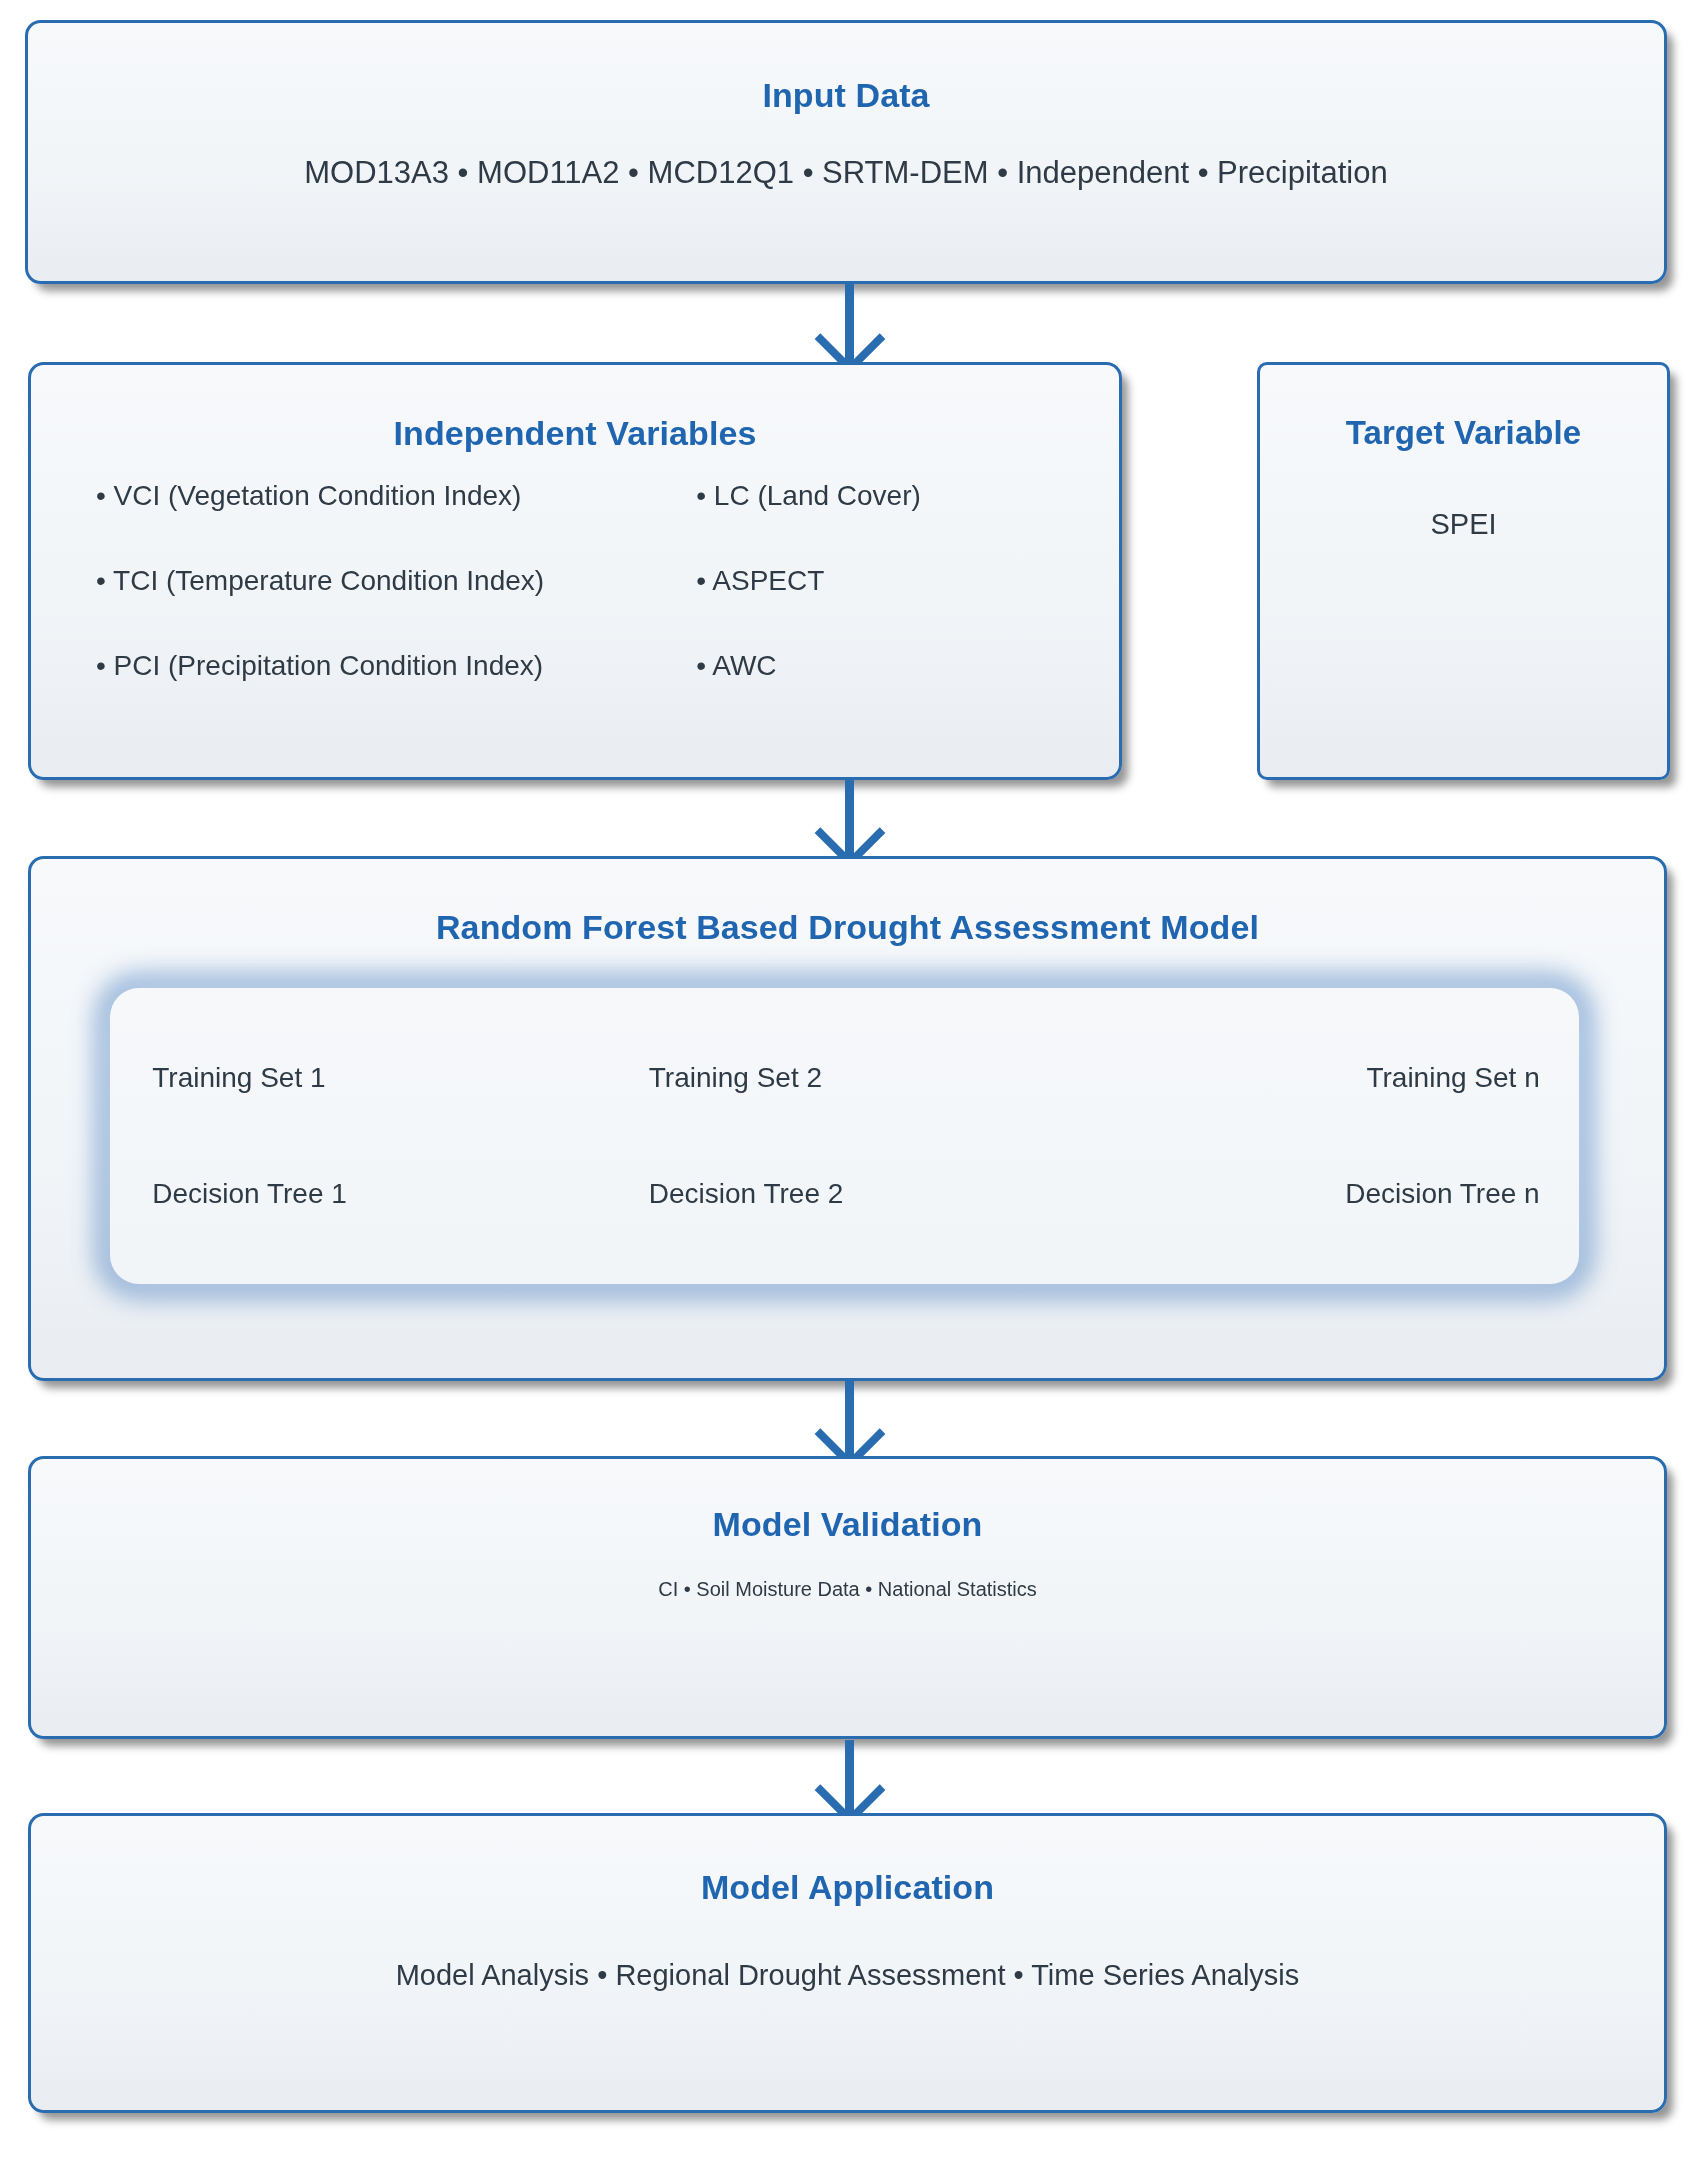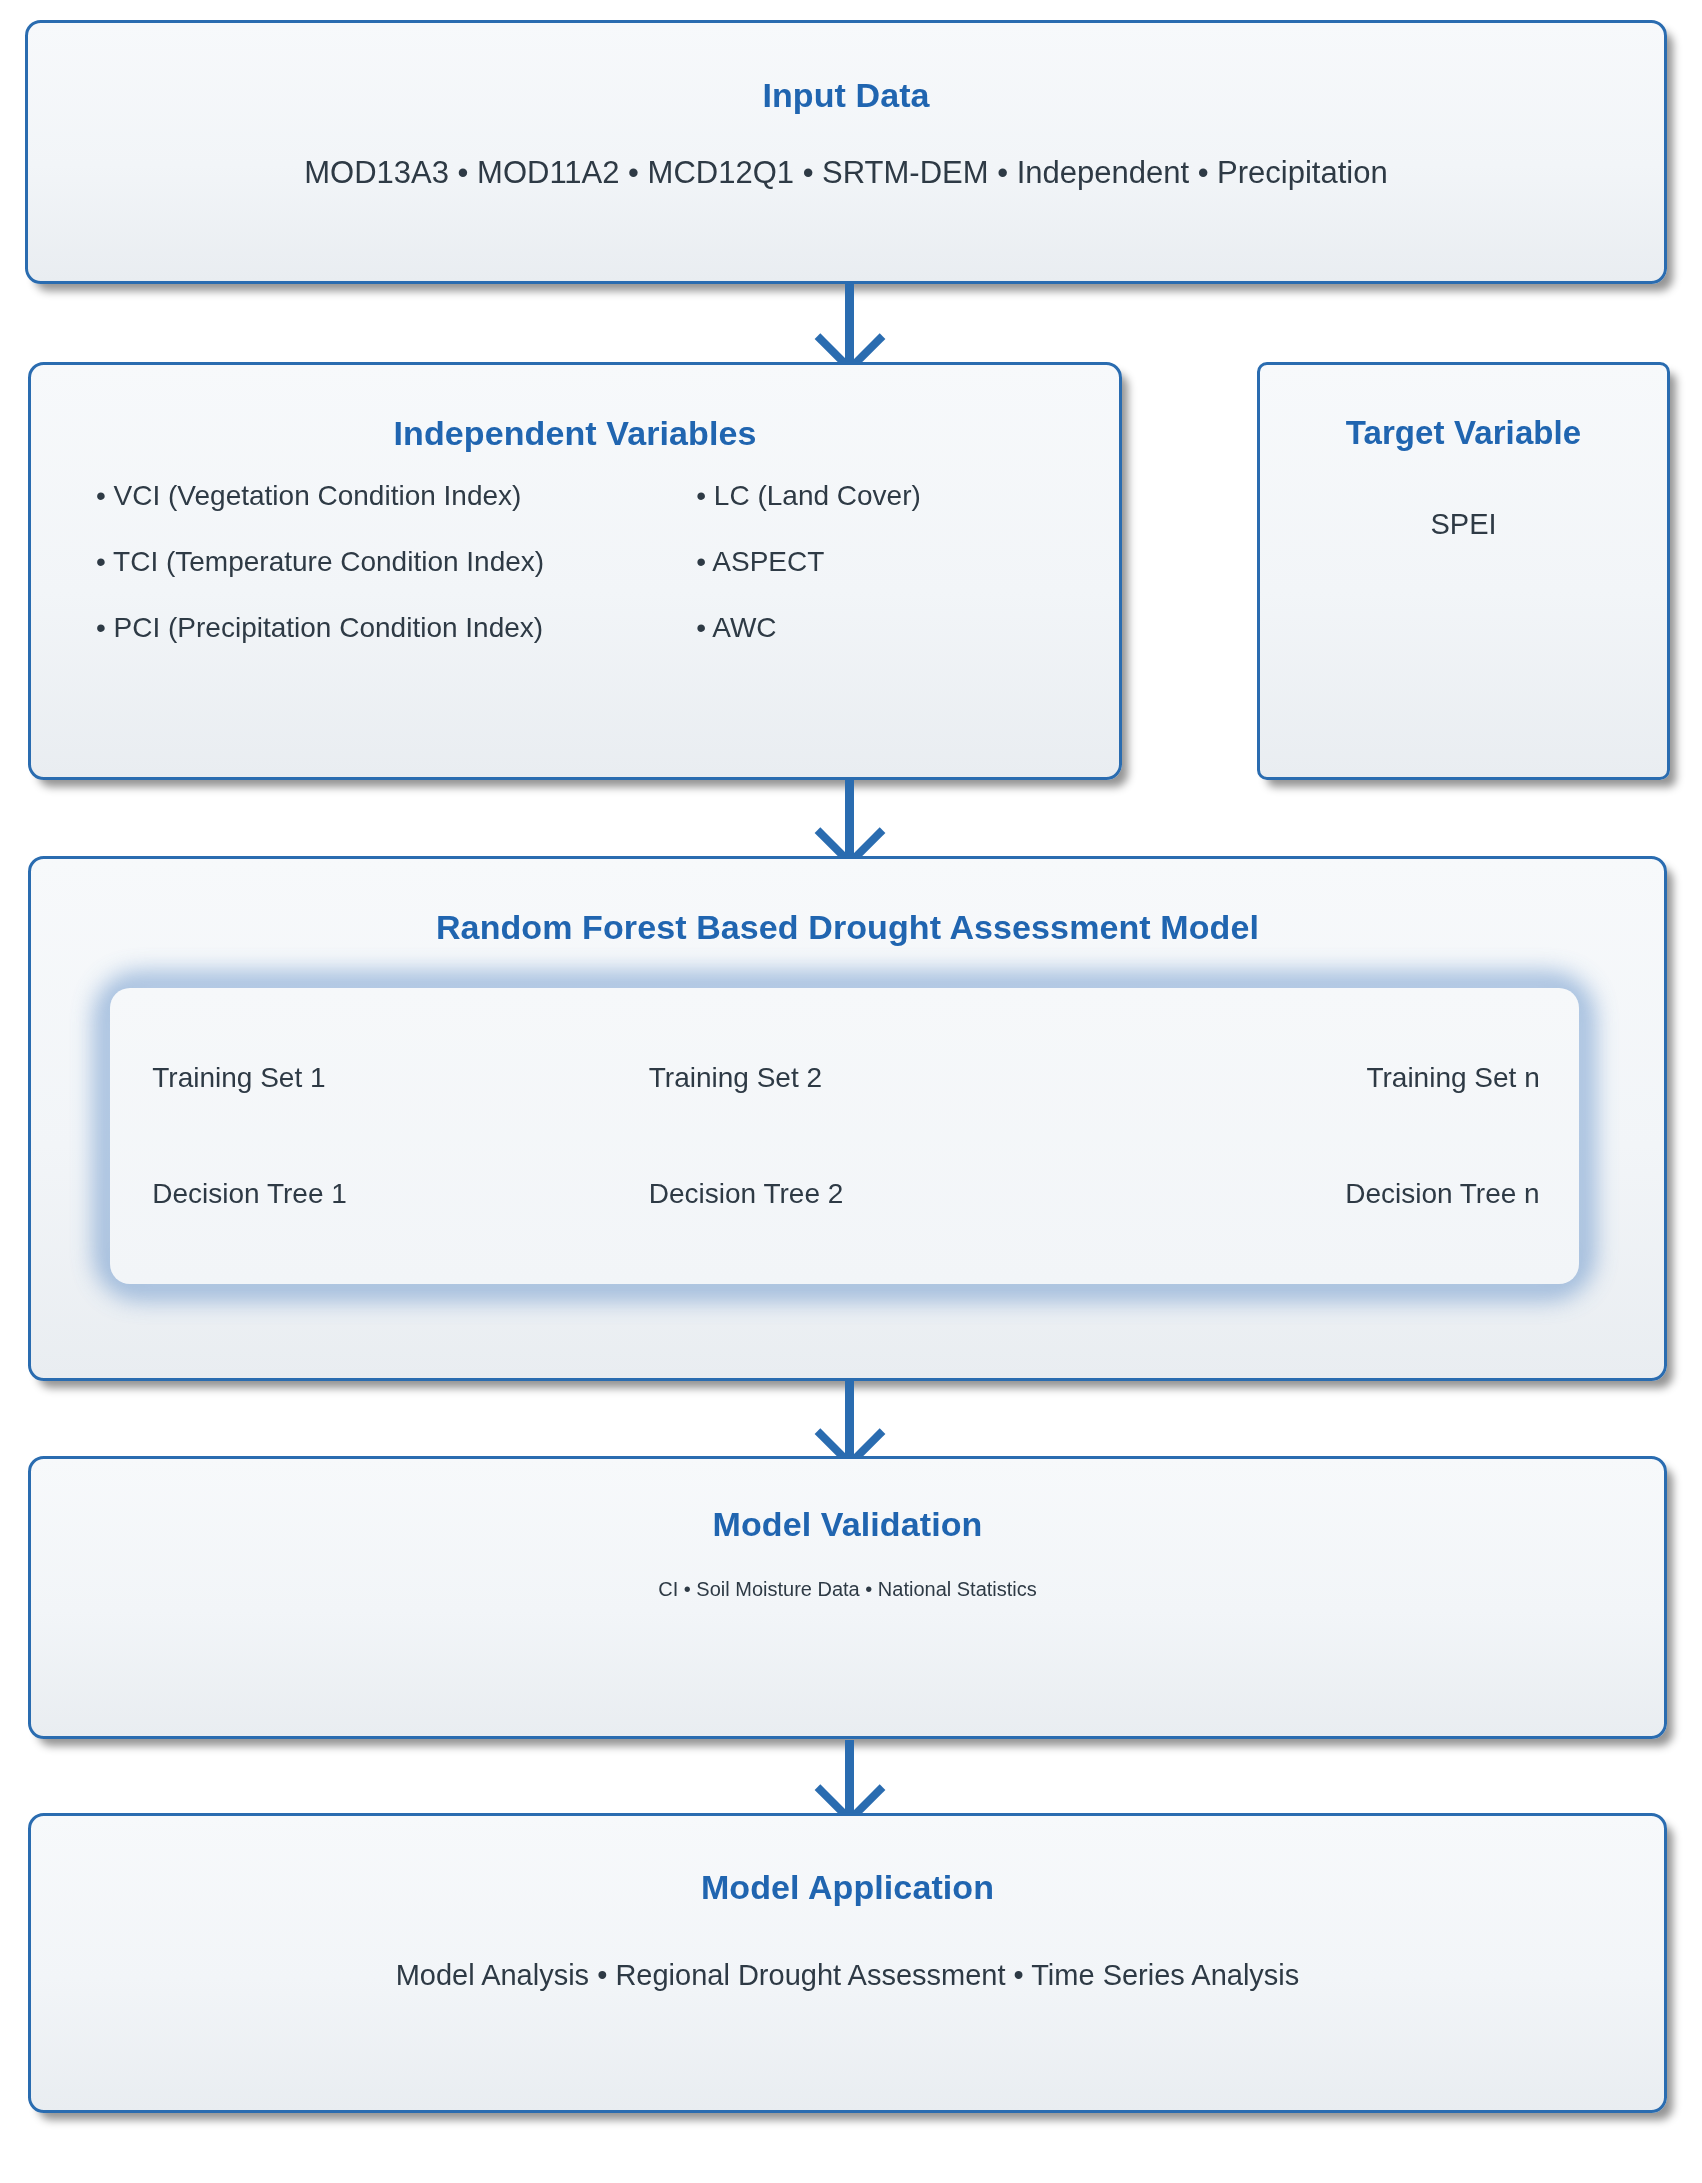--- a/index.html
+++ b/index.html
@@ -81,21 +81,21 @@
   #box-input .fbox-title { margin-top: 53px; }
   #box-input .fbox-sub   { margin-top: 40px; font-size: 31px; }
 
   
   #box-indep .fbox-title { margin-top: 49px; }
   .var-grid {
     margin-top: 27px;
     width: 100%;
     display: grid;
     grid-template-columns: 1.42fr 1fr;
-    row-gap: 34px;
+    row-gap: 53px;
     padding-left: 65px;
     box-sizing: border-box;
   }
   .var-item {
     color: #2e3a45;
     font-size: 28px;
     white-space: nowrap;
   }
 
   
@@ -116,21 +116,21 @@
     inset: 0;
     border-radius: 40px;
     border: 19px solid #4a7fc0;
     filter: blur(13.5px);
     opacity: 0.72;
     box-sizing: border-box;
   }
   .rf-inner {
     position: absolute;
     inset: 12.3px;
-    border-radius: 20px;
+    border-radius: 29px;
     background: linear-gradient(180deg, #f6f8fa 0%, #f2f5f8 100%);
     box-sizing: border-box;
     display: flex;
     flex-direction: column;
     justify-content: center;
   }
   .rf-row {
     display: grid;
     grid-template-columns: 1fr 1fr 1fr;
     padding: 0 39px 0 42px;

